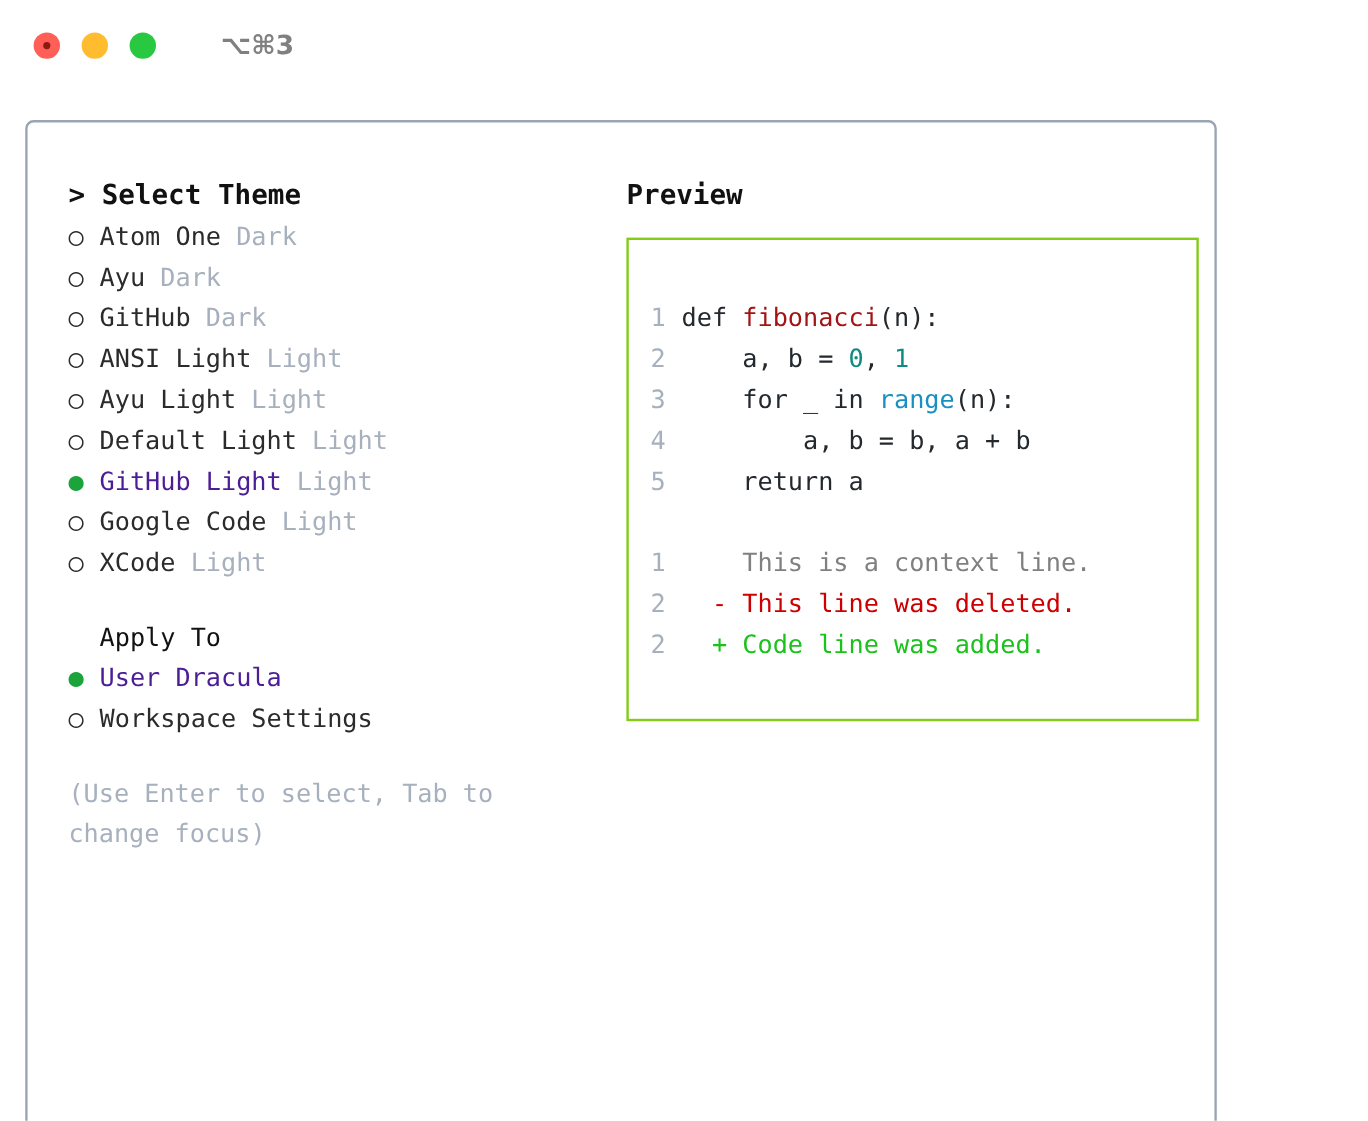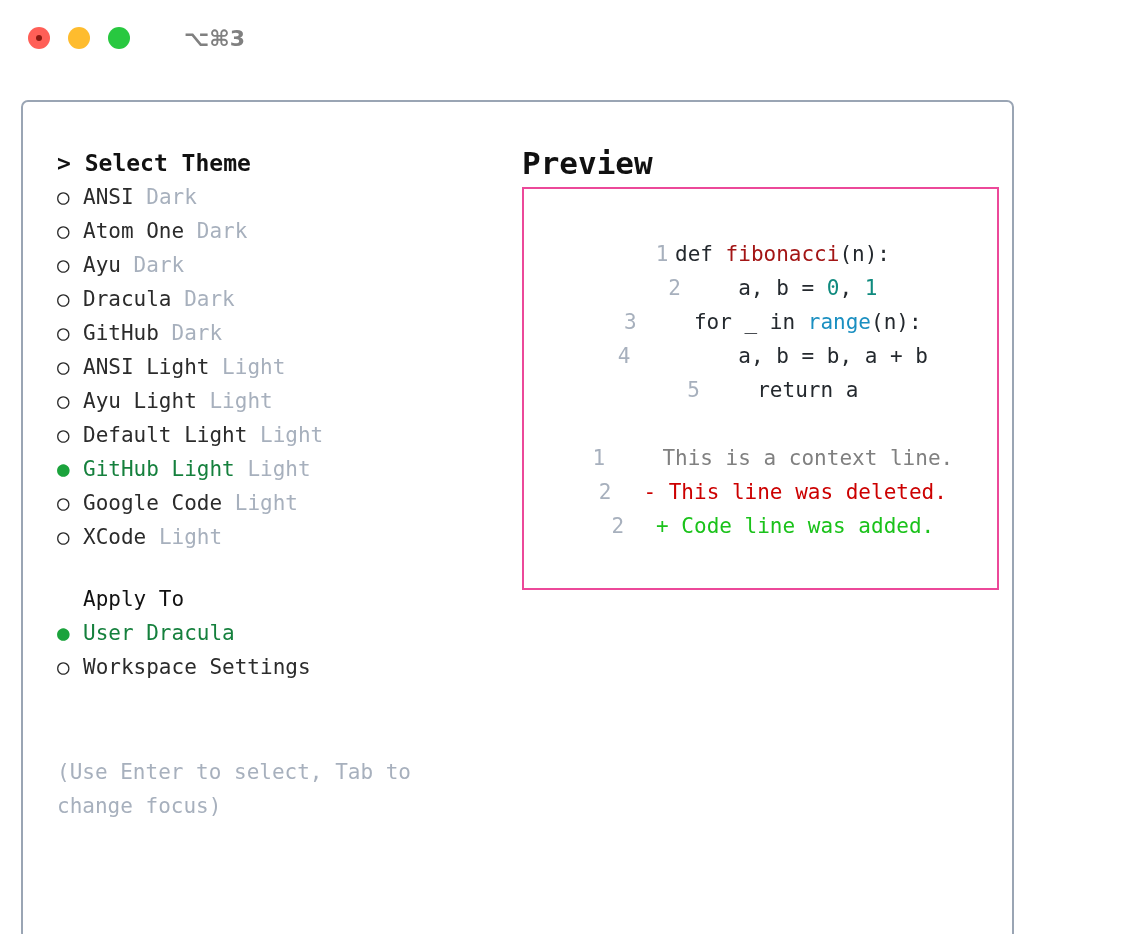--- a/index.html
+++ b/index.html
@@ -99,62 +99,60 @@
     color: #2b2b2b;
     white-space: pre;
     display: block;
   }
   .marker {
     display: inline-block;
     width: 26px;
     color: #2b2b2b;
   }
   .marker.sel { color: #1ba33c; }
-  .opt-label.sel { color: #15803d; }
+  .opt-label.sel { color: #4c1d95; }
   .tag {
     color: #a7b0bd;
   }
   .apply-head {
     font-size: 21px;
     line-height: 34px;
     color: #111111;
     white-space: pre;
     padding-left: 26px;
   }
   .spacer-lg { height: 28px; }
   .spacer-md { height: 28px; }
   .hint {
     font-size: 21px;
     line-height: 34px;
     color: #a7b0bd;
     width: 420px;
     white-space: pre-wrap;
-    margin-top: 43px;
   }
   
   .right-col {
     flex: 1 1 auto;
     padding-left: 23px;
     box-sizing: border-box;
   }
   .preview-title {
-    font-size: 31px;
+    font-size: 23px;
     font-weight: bold;
     color: #111111;
     line-height: 34px;
   }
   .preview-box {
-    margin-top: 7px;
+    margin-top: 18px;
     width: 477px;
     height: 403px;
-    border: 2px solid #ec4899;
+    border: 2px solid #84cc16;
     box-sizing: border-box;
     background: #ffffff;
     padding: 48px 0 0 18px;
-    text-align: center;
   }
   .code-line {
     font-size: 21px;
     line-height: 34px;
     white-space: pre;
     color: #24292e;
   }
   .ln {
     color: #a7b0bd;
     display: inline-block;
@@ -181,24 +179,22 @@
     </div>
     <div class="shortcut">⌥⌘3</div>
   </div>
 
   <div class="card">
     <div class="card-inner">
 
       <div class="left-col">
         <div class="section-head">&gt; Select Theme</div>
         <div id="theme-list">
-            <div class="opt-row"><span class="marker">○</span><span class="opt-label">ANSI</span> <span class="tag">Dark</span></div>
             <div class="opt-row"><span class="marker">○</span><span class="opt-label">Atom One</span> <span class="tag">Dark</span></div>
             <div class="opt-row"><span class="marker">○</span><span class="opt-label">Ayu</span> <span class="tag">Dark</span></div>
-            <div class="opt-row"><span class="marker">○</span><span class="opt-label">Dracula</span> <span class="tag">Dark</span></div>
             <div class="opt-row"><span class="marker">○</span><span class="opt-label">GitHub</span> <span class="tag">Dark</span></div>
             <div class="opt-row"><span class="marker">○</span><span class="opt-label">ANSI Light</span> <span class="tag">Light</span></div>
             <div class="opt-row"><span class="marker">○</span><span class="opt-label">Ayu Light</span> <span class="tag">Light</span></div>
             <div class="opt-row"><span class="marker">○</span><span class="opt-label">Default Light</span> <span class="tag">Light</span></div>
             <div class="opt-row"><span class="marker sel">●</span><span class="opt-label sel">GitHub Light</span> <span class="tag">Light</span></div>
             <div class="opt-row"><span class="marker">○</span><span class="opt-label">Google Code</span> <span class="tag">Light</span></div>
             <div class="opt-row"><span class="marker">○</span><span class="opt-label">XCode</span> <span class="tag">Light</span></div>
           </div>
 
         <div class="spacer-lg"></div>

